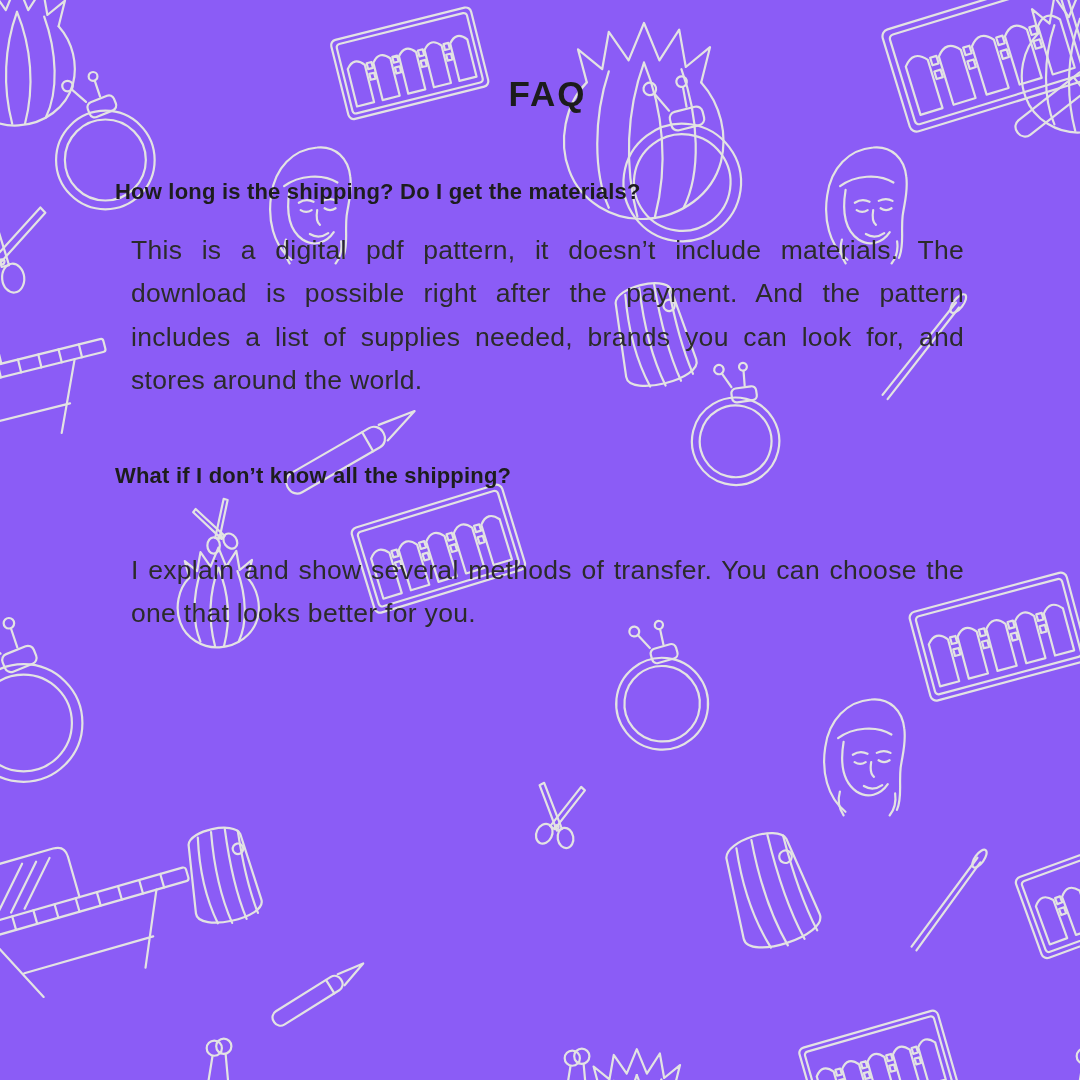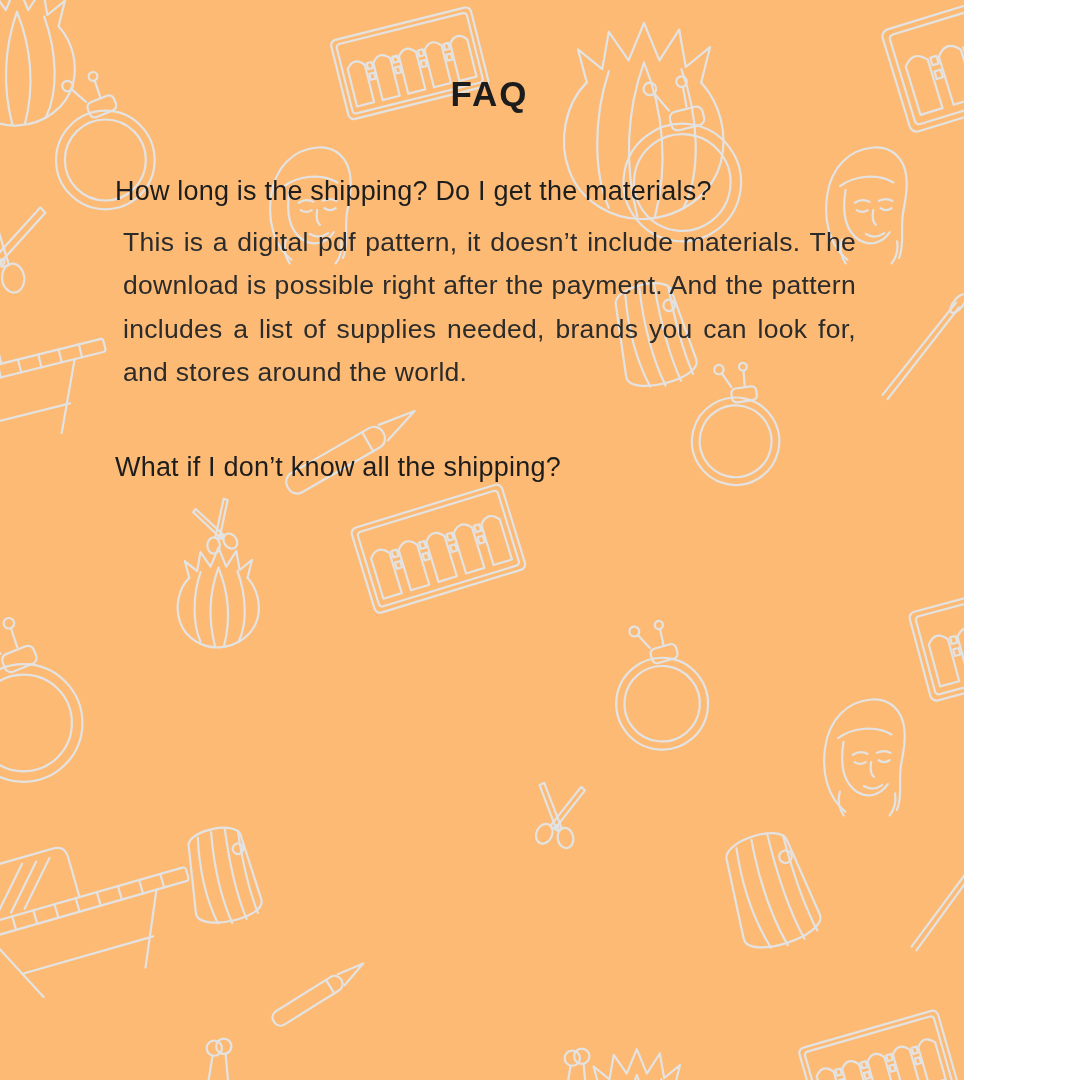--- a/index.html
+++ b/index.html
@@ -1,22 +1,22 @@
 <!DOCTYPE html>
 <html><head>
 <meta charset="utf-8">
 <style>
   html, body { margin: 0; padding: 0; }
   body { background: #ffffff; }
 
   .canvas {
     position: relative;
-    width: 964px;
+    width: 1080px;
     height: 1080px;
-    background: #fdba74;
+    background: #8b5cf6;
     overflow: hidden;
     font-family: "Liberation Sans", sans-serif;
   }
 
   .bg-pattern {
     position: absolute;
     inset: 0;
     width: 1080px;
     height: 1080px;
   }
@@ -38,29 +38,29 @@
     line-height: 40px;
     font-weight: 700;
     letter-spacing: 2px;
     color: #1c1c1c;
   }
 
   .faq-item { margin: 0 0 52px 0; }
 
   .faq-question {
     margin: 0;
-    font-size: 27px;
+    font-size: 22px;
     line-height: 43px;
-    font-weight: 400;
+    font-weight: 700;
     letter-spacing: 0.2px;
     color: #1d1d1d;
   }
 
   .faq-answer {
-    margin: 8px;
+    margin: 16px;
     font-size: 26.5px;
     line-height: 43.3px;
     font-weight: 400;
     letter-spacing: 0.3px;
     color: #2b2b2b;
     text-align: justify;
   }
 </style>
 </head>
 <body>
@@ -201,15 +201,16 @@
     </section>
 
     <section class="faq-item">
       <h2 class="faq-question">What if I don’t know all the shipping?</h2>
     </section>
 
     <section class="faq-item">
     </section>
 
     <section class="faq-item">
+      <p class="faq-answer">I explain and show several methods of transfer. You can choose the one that looks better for you.</p>
     </section>
   </div>
 </div>
 
 </body></html>

